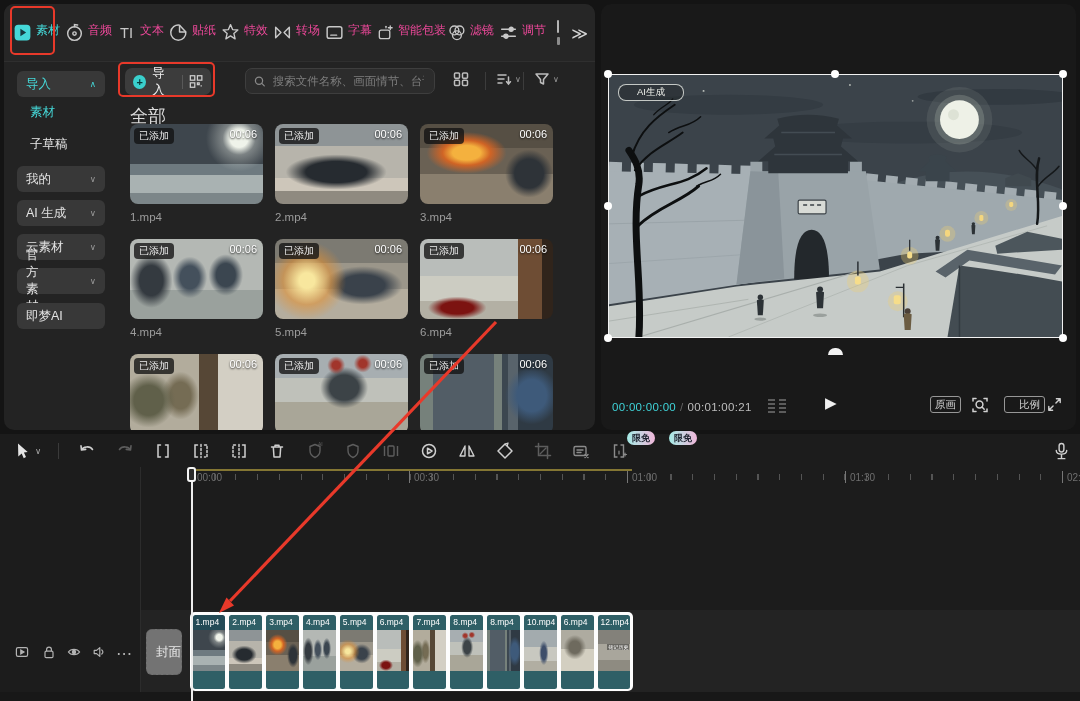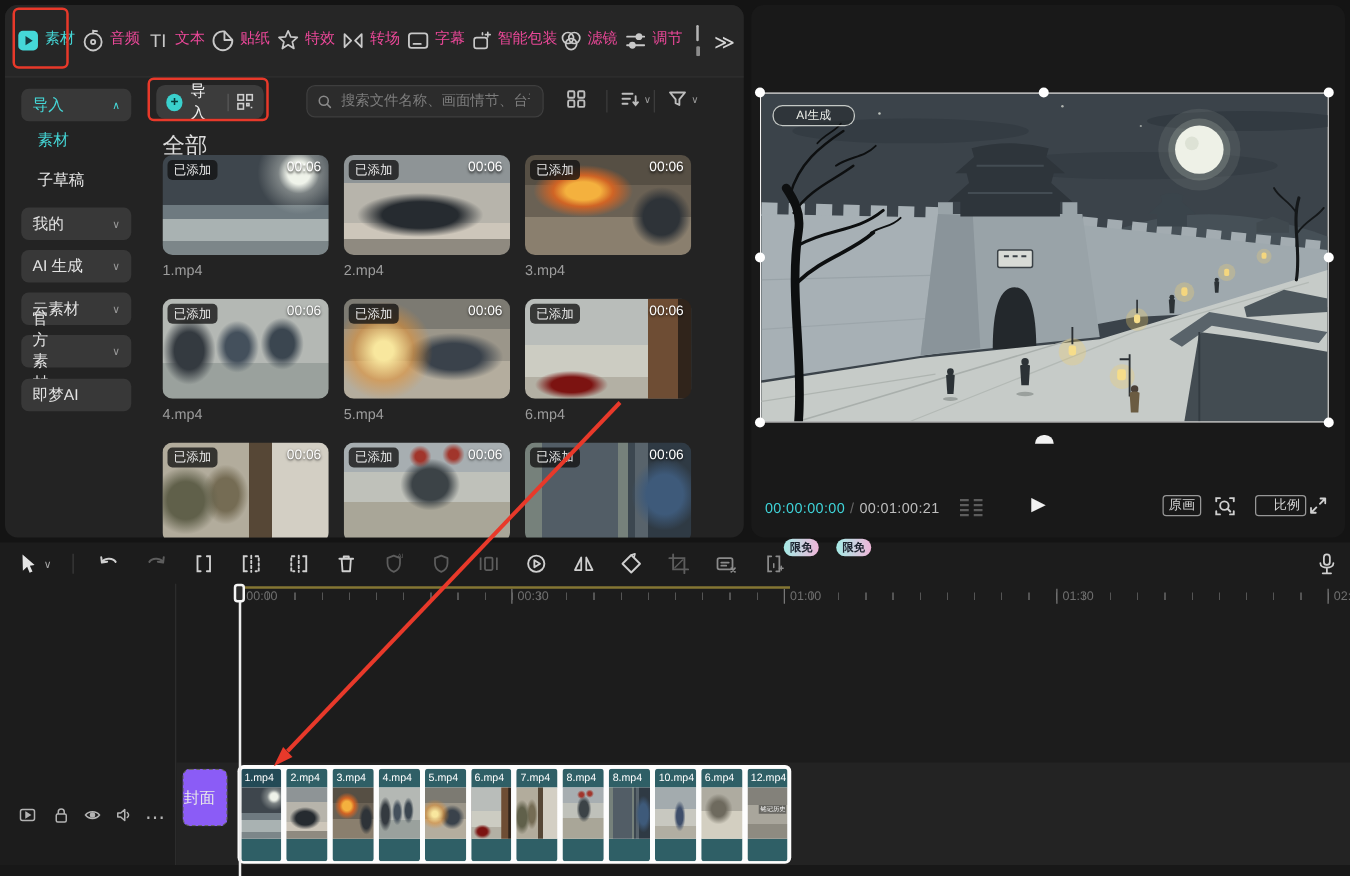--- a/index.html
+++ b/index.html
@@ -104,21 +104,21 @@
   .rlab:nth-child(2){left:409px;}
   .rlab:nth-child(3){left:627px;}
   .rlab:nth-child(4){left:845px;}
   .rlab:nth-child(5){left:1062px;}
   .dur-line{position:absolute;left:192px;top:35px;width:440px;height:2px;background:#847633;}
   .tl-vdiv{position:absolute;left:140px;top:33px;bottom:0;width:1px;background:#2c2c2c;}
   .track-strip{position:absolute;left:141px;top:176px;right:0;height:84px;background:#232323;}
   .playhead-line{position:absolute;left:191px;top:46px;width:1.5px;height:221px;background:#ededed;z-index:8;}
   .playhead-handle{position:absolute;left:187px;top:33px;width:9px;height:15px;border:2.5px solid #f4f4f4;background:#2b2b2b;border-radius:3px;z-index:9;cursor:ew-resize;}
   .th-ic{position:absolute;top:210px;color:#b3b3b3;cursor:pointer;}
-  .cover-btn{position:absolute;left:146px;top:181px;width:36px;height:46px;border:1.5px dashed #676767;border-radius:6px;background:#8b5cf6;color:#e8e8e8;font-size:12.5px;display:flex;align-items:center;justify-content:flex-start;cursor:pointer;z-index:2;}
+  .cover-btn{position:absolute;left:146px;top:195px;width:36px;height:46px;border:1.5px dashed #676767;border-radius:6px;background:#737373;color:#e8e8e8;font-size:12.5px;display:flex;align-items:center;justify-content:flex-end;cursor:pointer;z-index:2;}
   .clips{position:absolute;left:190px;top:178px;width:443px;height:79px;background:#fdfdfd;border-radius:5px;padding:2.5px;display:flex;gap:4px;z-index:3;}
   .clip{flex:1 1 0;min-width:0;border-radius:2.5px;overflow:hidden;display:flex;flex-direction:column;cursor:pointer;}
   .clip-label{height:15px;background:#2f5f66;color:#fff;font-size:8.5px;line-height:15px;padding-left:3px;white-space:nowrap;overflow:hidden;}
   .clip.selected .clip-label{background:#234a56;}
   .clip-thumb{height:41px;position:relative;}
   .clip-overlay{position:absolute;right:1px;top:14px;font-size:5px;color:#fff;background:rgba(40,40,40,.5);padding:0 1px;white-space:nowrap;overflow:hidden;max-width:95%;}
   .clip-bottom{flex:1;background:#2f5f66;}
   .bottom-strip{position:absolute;left:0;top:258px;width:100%;height:9px;background:#181818;}
 
   

